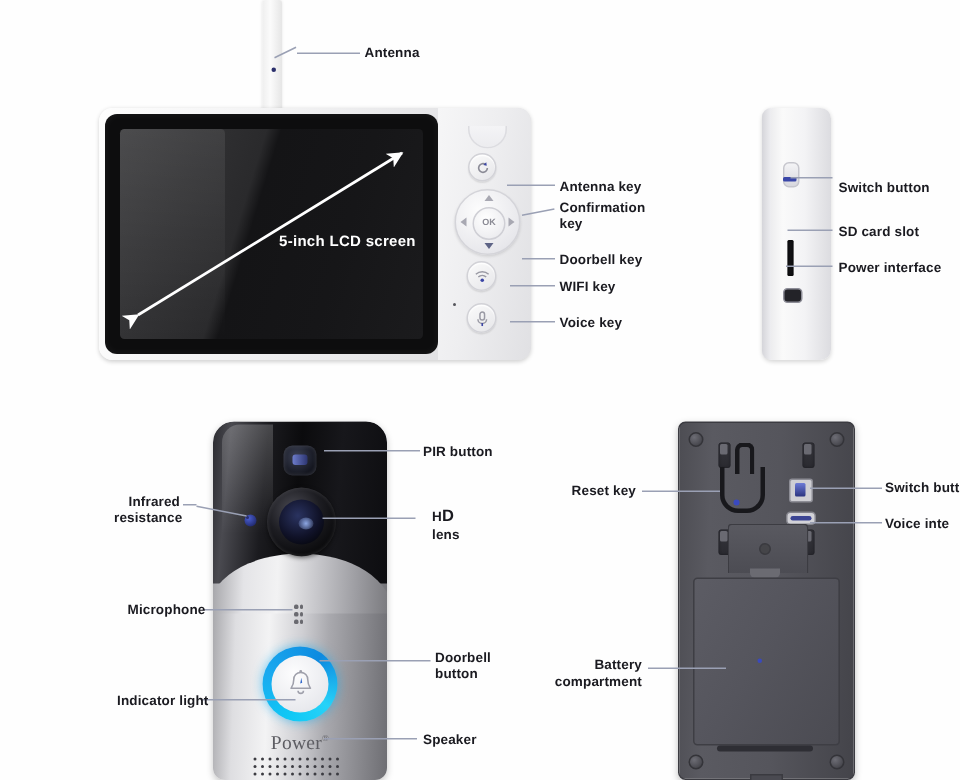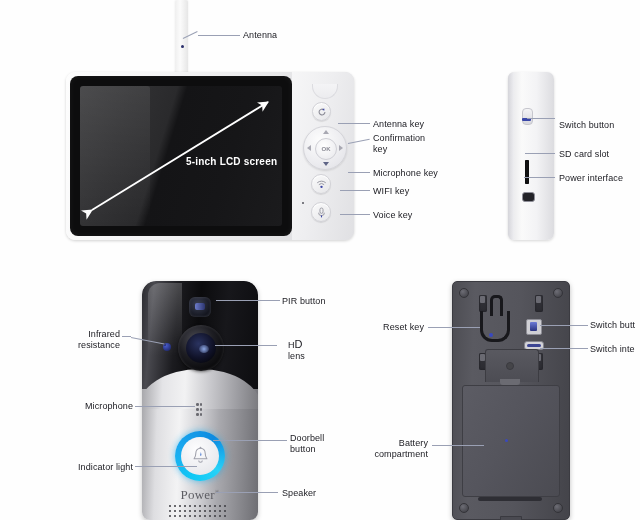--- a/index.html
+++ b/index.html
@@ -2,21 +2,21 @@
 <html><head>
 <meta charset="utf-8">
 <style>
   html,body{margin:0;padding:0;background:#ffffff;}
   body{width:640px;height:520px;position:relative;overflow:hidden;
        font-family:"Liberation Sans","DejaVu Sans",sans-serif;
        -webkit-font-smoothing:antialiased;}
   .stage{position:absolute;left:0;top:0;width:640px;height:520px;background:#fefefe;}
 
   
-  .lbl{position:absolute;font-size:9px;font-weight:400;color:#1a1a20;
+  .lbl{position:absolute;font-size:9px;font-weight:700;color:#1a1a20;
        line-height:1.18;letter-spacing:.1px;white-space:pre;}
   .lbl.r{text-align:right;}
   
   .lead{position:absolute;background:#9aa0b4;height:1px;}
   .dot{position:absolute;width:3px;height:3px;border-radius:50%;
        background:#2a2f6b;}
   .dot.sm{width:2px;height:2px;}
 
   
   #monitor-front{position:absolute;left:66px;top:72px;width:288px;height:168px;}
@@ -244,21 +244,21 @@
   </div>
 
   <div class="lead" style="left:338px;top:123px;width:32px;"></div>
   <div class="lbl" style="left:373px;top:119px;">Antenna key</div>
 
   <div class="lead" style="left:348px;top:143px;width:22px;transform:rotate(-11deg);transform-origin:left center;"></div>
   <div class="lbl" style="left:373px;top:133px;">Confirmation
 key</div>
 
   <div class="lead" style="left:348px;top:172px;width:22px;"></div>
-  <div class="lbl" style="left:373px;top:168px;">Microphone key</div>
+  <div class="lbl" style="left:373px;top:168px;">Doorbell key</div>
 
   <div class="lead" style="left:340px;top:190px;width:30px;"></div>
   <div class="lbl" style="left:373px;top:186px;">WIFI key</div>
 
   <div class="lead" style="left:340px;top:214px;width:30px;"></div>
   <div class="lbl" style="left:373px;top:210px;">Voice key</div>
 
   <div id="monitor-side">
     <div class="side-body"></div>
     <div class="side-edge"></div>
@@ -415,15 +415,15 @@
   <div class="lbl r" style="left:374px;top:322px;width:50px;text-align:right;">Reset key</div>
 
   <div class="lead" style="left:432px;top:445px;width:52px;"></div>
   <div class="lbl r" style="left:368px;top:438px;width:60px;text-align:right;">Battery
 compartment</div>
 
   <div class="lead" style="left:540px;top:325px;width:48px;"></div>
   <div class="lbl" style="left:590px;top:320px;">Switch butt</div>
 
   <div class="lead" style="left:540px;top:348px;width:48px;"></div>
-  <div class="lbl" style="left:590px;top:344px;">Switch inte</div>
+  <div class="lbl" style="left:590px;top:344px;">Voice inte</div>
 
 </div>
 
 </body></html>

